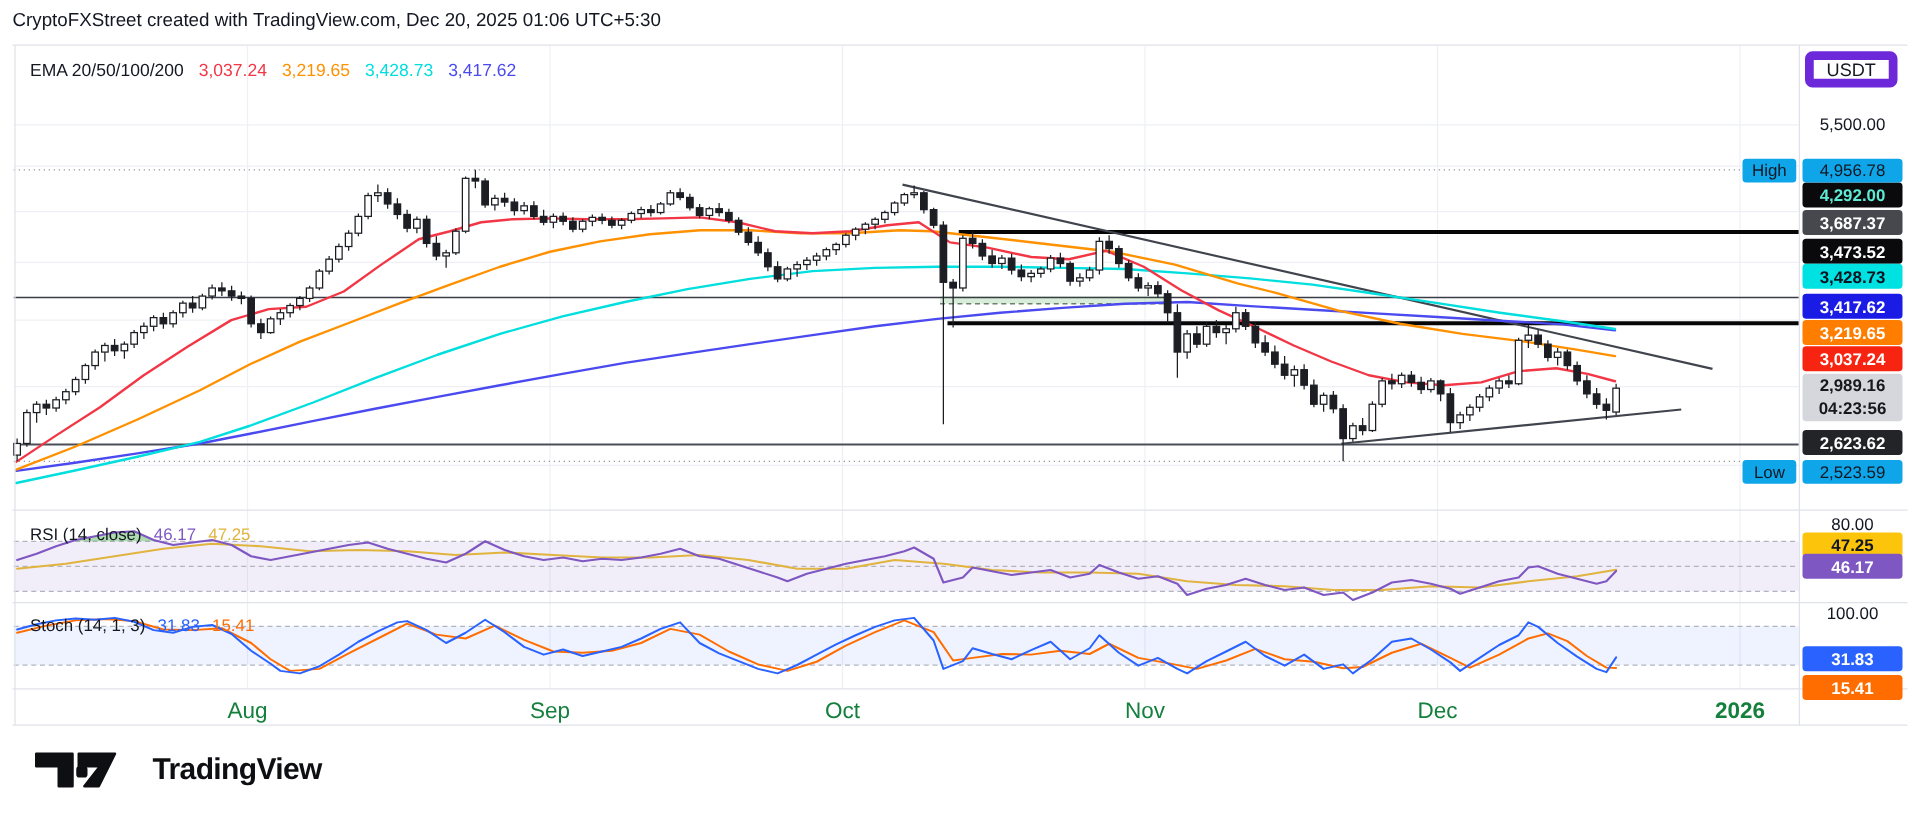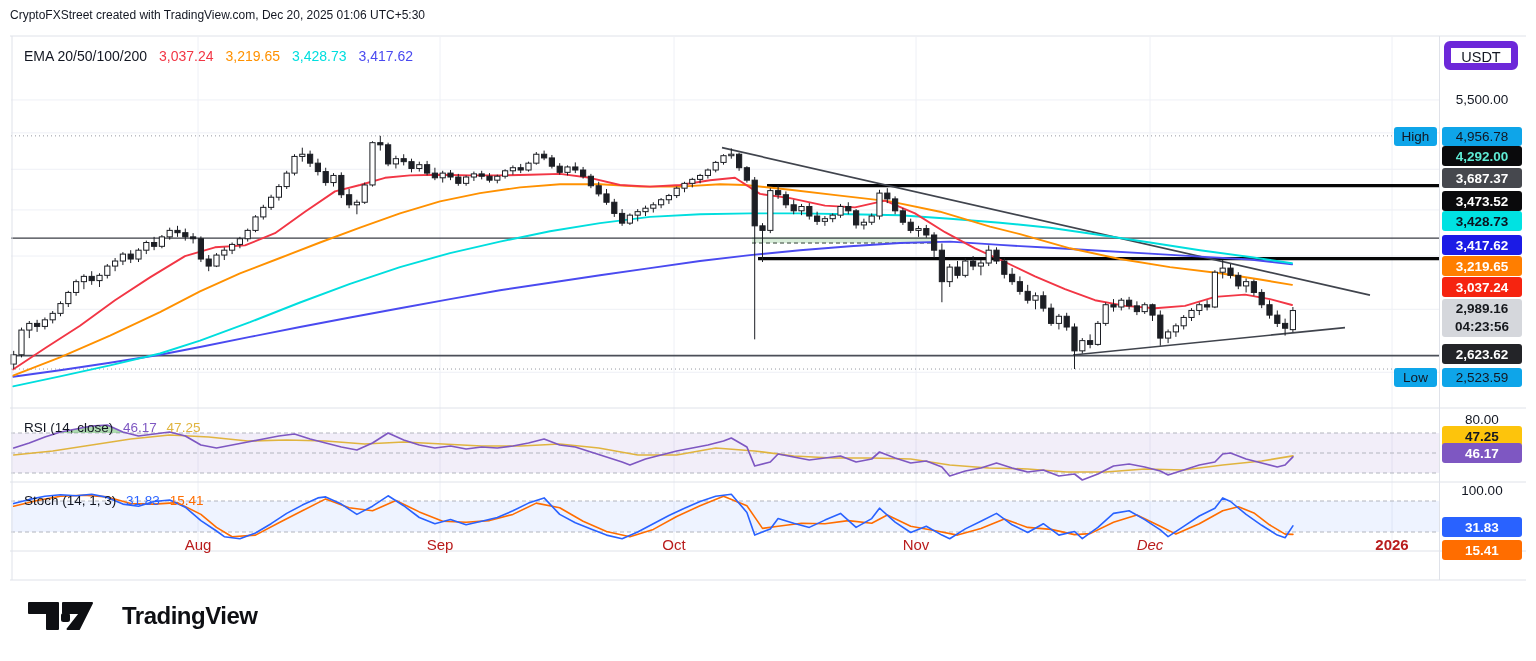--- a/index.html
+++ b/index.html
@@ -1,36 +1,36 @@
 <!DOCTYPE html>
 <html><head>
 <meta charset="utf-8">
 <style>
   html,body{margin:0;padding:0;background:#ffffff;}
   .screen{position:relative;width:1536px;height:661px;background:#ffffff;overflow:hidden;
           font-family:"Liberation Sans", sans-serif;color:#131722;}
-  .attribution{position:absolute;left:10px;top:8px;font-size:12px;color:#131722;white-space:nowrap;}
+  .attribution{position:absolute;left:10px;top:8px;font-size:15px;color:#131722;white-space:nowrap;}
   #chart-svg{position:absolute;left:0;top:0;}
   .legend{position:absolute;left:24px;top:46px;line-height:21px;font-size:14px;white-space:nowrap;}
   .legend .row{display:flex;gap:12px;}
   .legend .sym{color:#131722;}
   .legend .val{color:#131722;}
   .badge{position:absolute;left:1442px;width:80px;height:20px;border-radius:3px;display:flex;
          align-items:center;justify-content:center;font-size:13.5px;font-weight:600;}
   .plainlabel{position:absolute;left:1442px;width:80px;text-align:center;font-size:13.5px;color:#131722;}
   .pricebadge{position:absolute;left:1442px;width:80px;border-radius:3px;text-align:center;
               font-size:13.5px;font-weight:600;line-height:18px;padding:1px 0;}
   .pill{position:absolute;height:19px;border-radius:3px;display:flex;align-items:center;
         justify-content:center;font-size:13.5px;background:#0ea5e9;color:#131722;}
   .usdt-btn{position:absolute;left:1444px;top:41px;width:74px;height:29px;background:#fff;
             border:7px solid #6d28d9;border-radius:6px;font-size:14.5px;color:#131722;
             font-family:"Liberation Sans", sans-serif;cursor:pointer;}
   .pane-title{position:absolute;left:24px;font-size:13.5px;white-space:nowrap;}
   .pane-title span{margin-right:6px;}
-  .month{position:absolute;top:536px;transform:translateX(-50%);font-size:15px;color:#b91c1c;}
+  .month{position:absolute;top:558px;transform:translateX(-50%);font-size:18px;color:#15803d;}
   .footer{position:absolute;left:28px;top:601px;display:flex;align-items:center;gap:28px;}
   .wordmark{font-size:24px;font-weight:700;letter-spacing:-0.5px;color:#0e0f13;}
 </style>
 </head>
 <body>
 
 <div class="screen">
 
   <div class="attribution">CryptoFXStreet created with TradingView.com, Dec 20, 2025 01:06 UTC+5:30</div>
 
@@ -478,21 +478,21 @@
       <div class="plainlabel" style="top: 483px;">100.00</div>
       <div class="badge" style="top: 517px; background: rgb(41, 98, 255); color: rgb(255, 255, 255);">31.83</div>
       <div class="badge" style="top: 540px; background: rgb(255, 109, 0); color: rgb(255, 255, 255);">15.41</div>
     </div>
 
   <div id="time-axis">
       <div class="month" style="left: 198px;">Aug</div>
       <div class="month" style="left: 440px;">Sep</div>
       <div class="month" style="left: 674px;">Oct</div>
       <div class="month" style="left: 916px;">Nov</div>
-      <div class="month" style="left: 1150px; font-style: italic;">Dec</div>
+      <div class="month" style="left: 1150px;">Dec</div>
       <div class="month" style="left: 1392px; font-weight: 700;">2026</div>
     </div>
 
   <div class="footer">
     <svg width="66" height="30" viewBox="0 0 66 30">
       <g fill="#0e0f13" stroke="#0e0f13" stroke-width="2" stroke-linejoin="round">
         <path d="M1,2 H30 V28 H19 V12 H1 Z"></path>
         <rect x="34" y="13" width="7" height="7" rx="1.5"></rect>
         <path d="M35,2 H64 L51,28 H39.5 L52,12 H35 Z"></path>
       </g>

